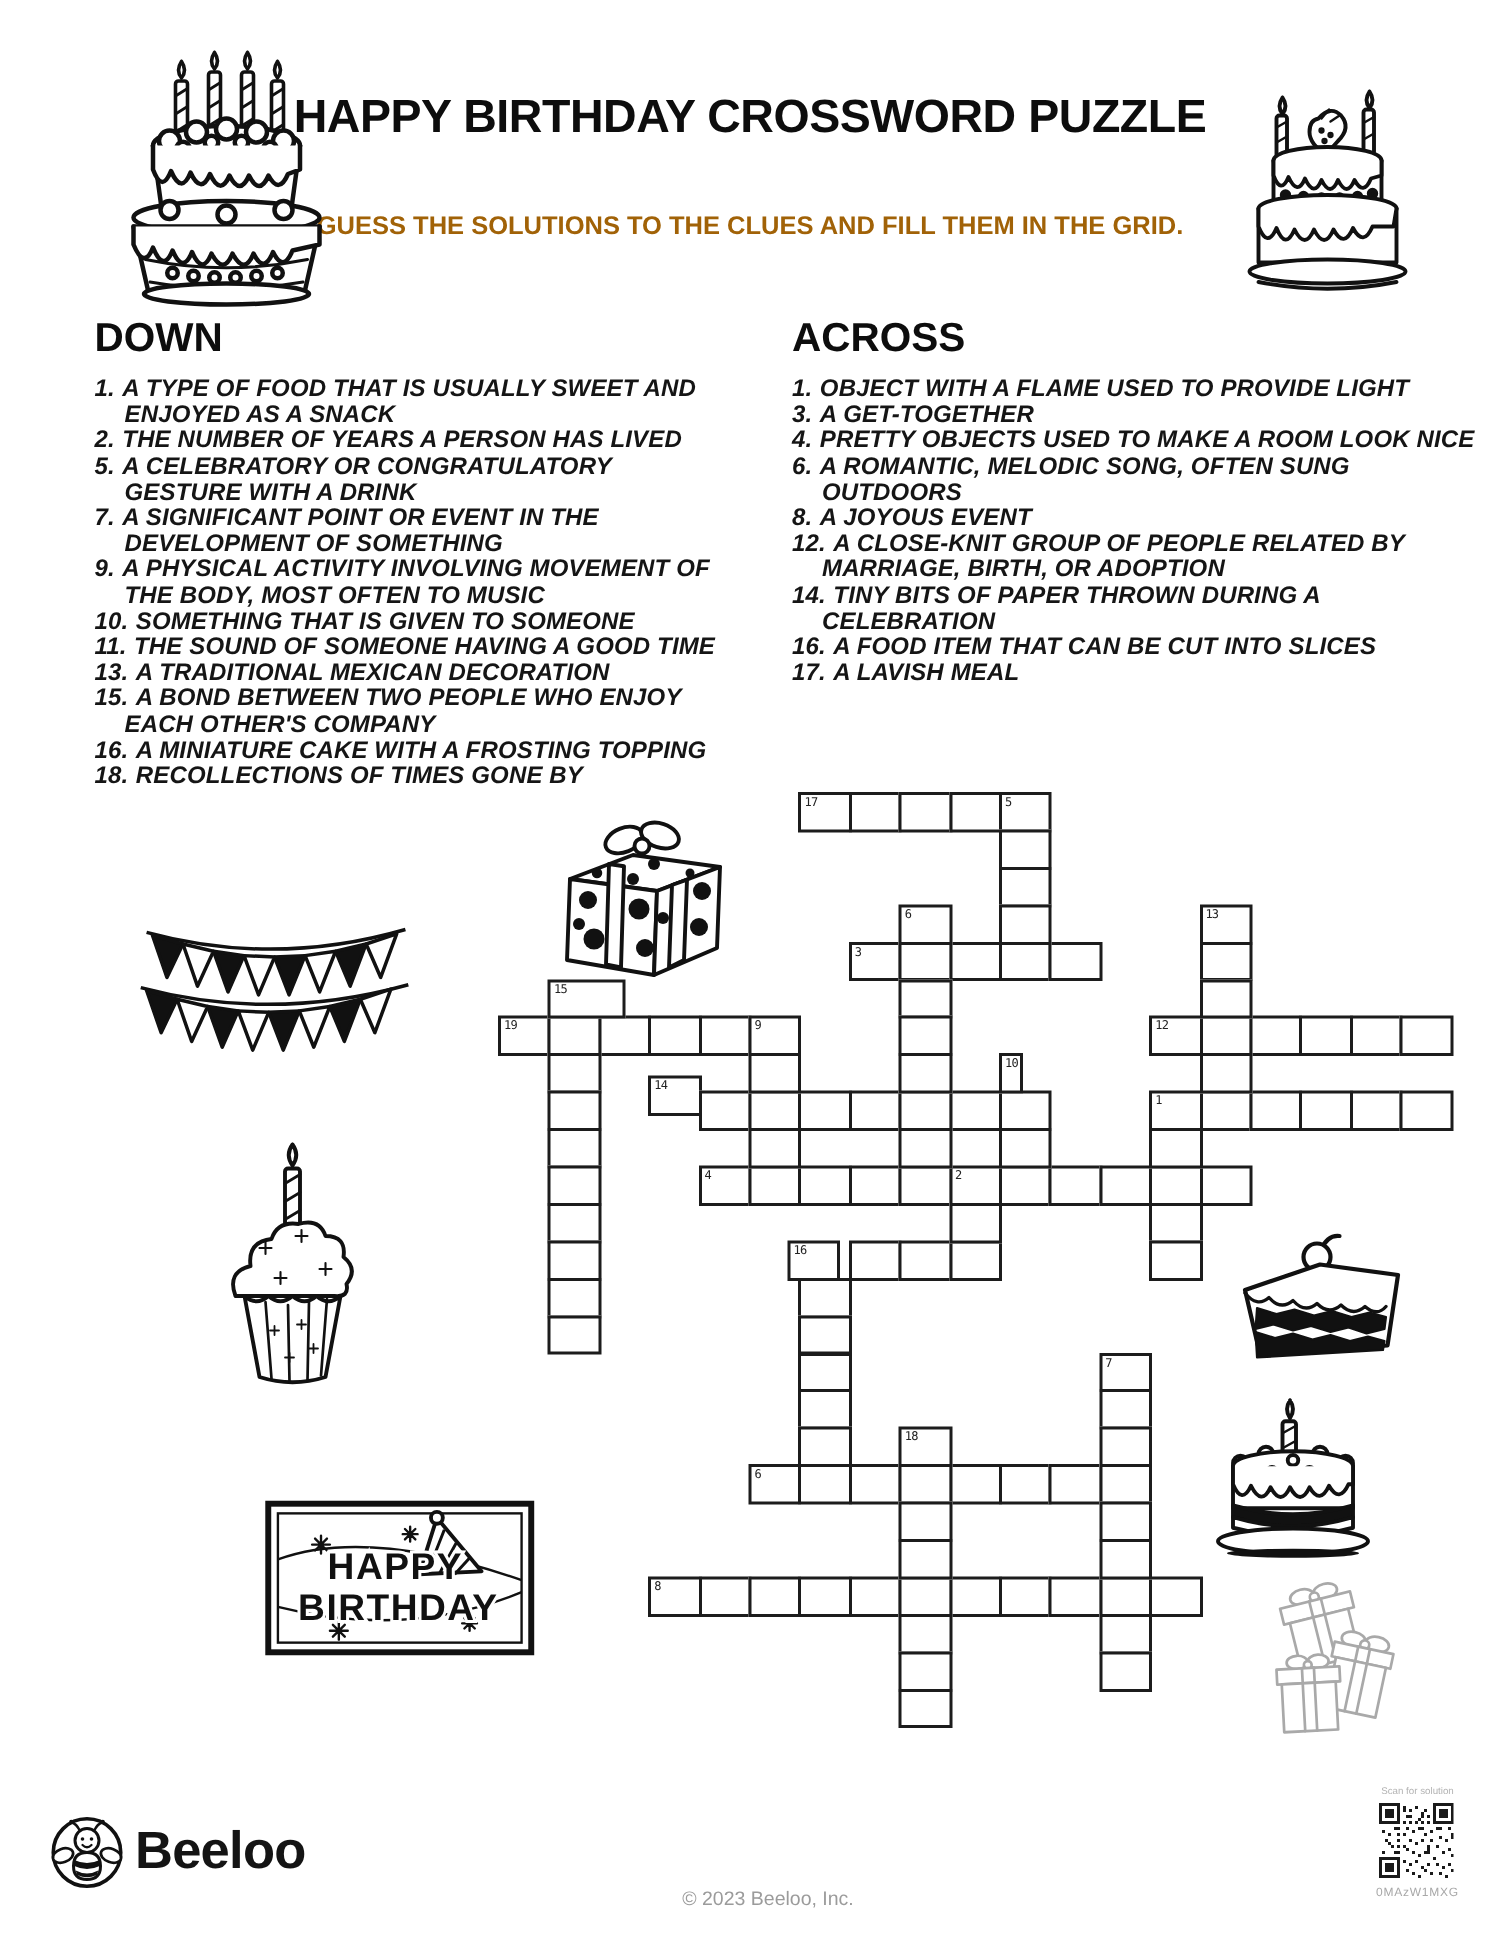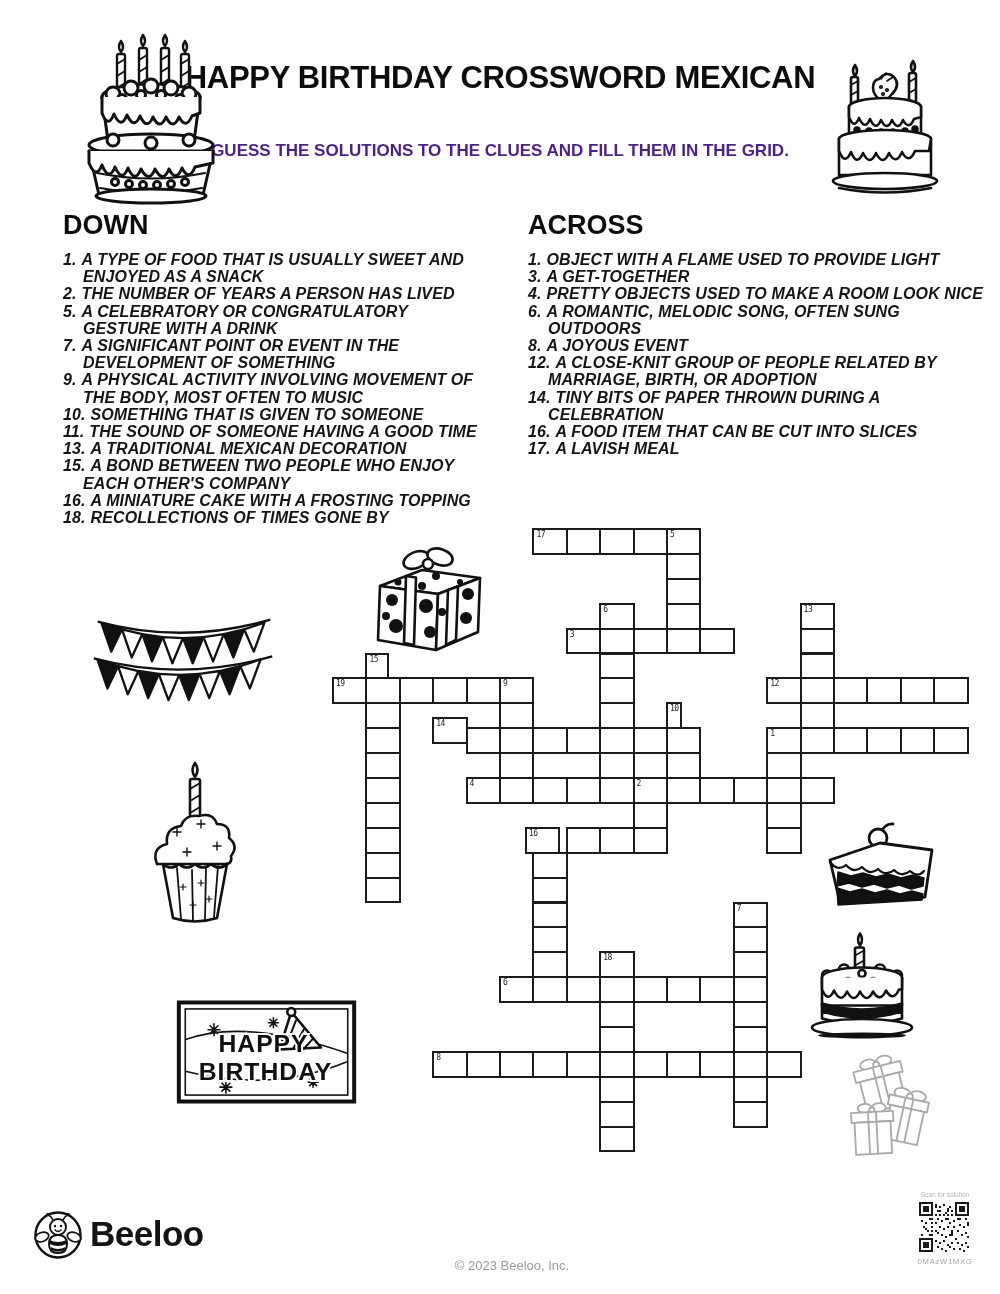--- a/index.html
+++ b/index.html
@@ -2,21 +2,21 @@
 <html><head>
 <meta charset="utf-8">
 <style>
   html,body{margin:0;padding:0;background:#e8e8e8;}
   .page{position:relative;width:1000px;height:1294px;background:#ffffff;margin:0 auto;
         font-family:"Liberation Sans",sans-serif;color:#111;overflow:hidden;}
   .abs{position:absolute;}
   
   .title{left:0;right:0;top:60px;text-align:center;font-size:31px;font-weight:900;
          letter-spacing:-0.3px;color:#0d0d0d;}
-  .subtitle{left:0;right:0;top:141px;text-align:center;font-size:17px;font-weight:800;color:#4c1d95;}
+  .subtitle{left:0;right:0;top:141px;text-align:center;font-size:17px;font-weight:800;color:#a16207;}
   
   .clues{position:absolute;top:210px;}
   .clues-down{left:63px;width:420px;}
   .clues-across{left:528px;width:460px;}
   .clues h2{margin:0 0 10px 0;font-size:27px;font-weight:900;letter-spacing:0;color:#0d0d0d;}
   .clue{font-size:16px;font-weight:700;line-height:17.2px;padding-left:20px;text-indent:-20px;
         letter-spacing:0.1px;color:#151515;font-style:italic;}
   .clue-num{margin-right:5px;}
   
   .cell{position:absolute;box-sizing:border-box;border:2px solid #1c1c1c;background:#fff;}
@@ -29,21 +29,21 @@
   .copyright{left:0;right:0;top:1258px;text-align:center;font-size:13px;color:#9b9b9b;padding-left:24px;}
   .qr-label{left:905px;width:80px;top:1191px;text-align:center;font-size:6.5px;color:#b3b3b3;}
   .qr-code-text{left:905px;width:80px;top:1257px;text-align:center;font-size:8px;color:#a8a8a8;
                 letter-spacing:0.5px;}
 </style>
 </head>
 <body>
 
 <div class="page">
 
-  <div class="abs title">HAPPY BIRTHDAY CROSSWORD MEXICAN</div>
+  <div class="abs title">HAPPY BIRTHDAY CROSSWORD PUZZLE</div>
   <div class="abs subtitle">GUESS THE SOLUTIONS TO THE CLUES AND FILL THEM IN THE GRID.</div>
 
   <div class="abs dec" style="left:55px;top:33px;width:182px;height:172px">
     <svg viewBox="0 0 182 172">
       <g fill="#fff" stroke="#111" stroke-width="3" stroke-linejoin="round" stroke-linecap="round">
         <g stroke-width="2.4">
           <path d="M66,8 q4,6 0,11 q-4,-5 0,-11"></path>
           <path d="M88,2 q4,6 0,11 q-4,-5 0,-11"></path>
           <path d="M110,2 q4,6 0,11 q-4,-5 0,-11"></path>
           <path d="M130,8 q4,6 0,11 q-4,-5 0,-11"></path>
@@ -256,21 +256,21 @@
       <div class="cell" style="left: 599.2px; top: 652.5px; width: 35.4px; height: 26.9px; border-color: rgb(28, 28, 28);"></div>
       <div class="cell" style="left: 599.2px; top: 677.4px; width: 35.4px; height: 26.9px; border-color: rgb(28, 28, 28);"></div>
       <div class="cell" style="left: 599.2px; top: 702.3px; width: 35.4px; height: 26.9px; border-color: rgb(28, 28, 28);"></div>
       <div class="cell" style="left: 599.2px; top: 752.1px; width: 35.4px; height: 26.9px; border-color: rgb(28, 28, 28);"></div>
       <div class="cell" style="left: 799.6px; top: 602.7px; width: 35.4px; height: 26.9px; border-color: rgb(28, 28, 28);">
         <span class="cellnum">13</span>
       </div>
       <div class="cell" style="left: 799.6px; top: 627.6px; width: 35.4px; height: 26.9px; border-color: rgb(28, 28, 28);"></div>
       <div class="cell" style="left: 799.6px; top: 652.5px; width: 35.4px; height: 26.9px; border-color: rgb(28, 28, 28);"></div>
       <div class="cell" style="left: 799.6px; top: 702.3px; width: 35.4px; height: 26.9px; border-color: rgb(28, 28, 28);"></div>
-      <div class="cell" style="left: 365.4px; top: 652.5px; width: 24px; height: 26.9px; border-color: rgb(28, 28, 28); text-decoration: underline;">
+      <div class="cell" style="left: 365.4px; top: 652.5px; width: 52px; height: 26.9px; border-color: rgb(28, 28, 28); text-decoration: underline;">
         <span class="cellnum">15</span>
       </div>
       <div class="cell" style="left: 365.4px; top: 702.3px; width: 35.4px; height: 26.9px; border-color: rgb(28, 28, 28);"></div>
       <div class="cell" style="left: 365.4px; top: 727.2px; width: 35.4px; height: 26.9px; border-color: rgb(28, 28, 28);"></div>
       <div class="cell" style="left: 365.4px; top: 752.1px; width: 35.4px; height: 26.9px; border-color: rgb(28, 28, 28);"></div>
       <div class="cell" style="left: 365.4px; top: 777px; width: 35.4px; height: 26.9px; border-color: rgb(28, 28, 28);"></div>
       <div class="cell" style="left: 365.4px; top: 801.9px; width: 35.4px; height: 26.9px; border-color: rgb(28, 28, 28);"></div>
       <div class="cell" style="left: 365.4px; top: 826.8px; width: 35.4px; height: 26.9px; border-color: rgb(28, 28, 28);"></div>
       <div class="cell" style="left: 365.4px; top: 851.7px; width: 35.4px; height: 26.9px; border-color: rgb(28, 28, 28);"></div>
       <div class="cell" style="left: 365.4px; top: 876.6px; width: 35.4px; height: 26.9px; border-color: rgb(28, 28, 28);"></div>

